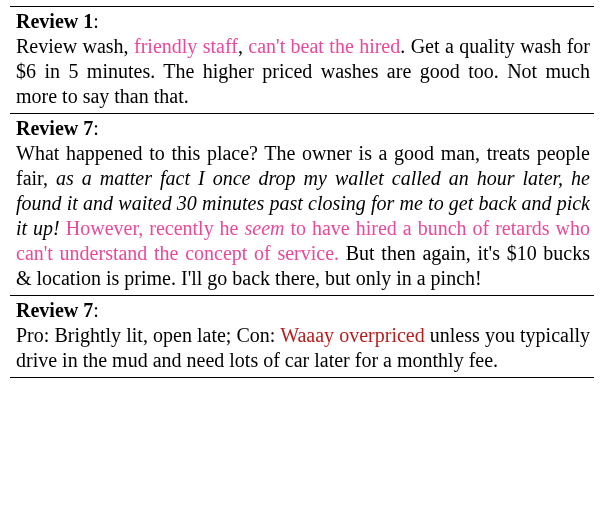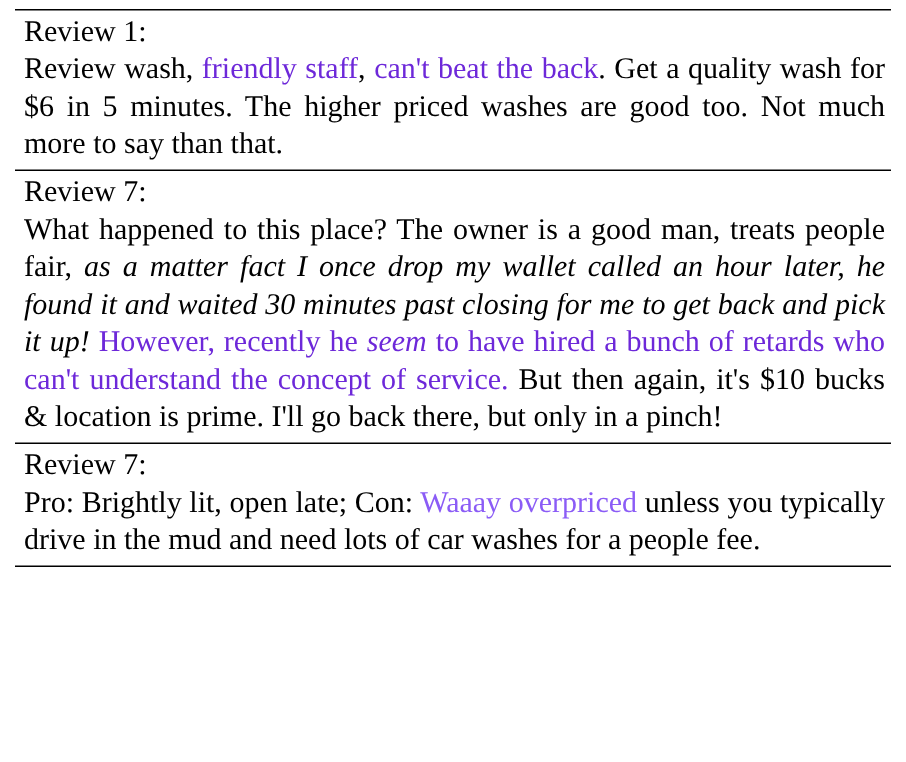--- a/index.html
+++ b/index.html
@@ -21,56 +21,56 @@
     height: 0;
     margin: 0;
   }
   .block {
     padding: 2px 4px 4px 6px;
     line-height: 1.25;
     text-align: justify;
     text-justify: inter-word;
   }
   .heading {
-    font-weight: normal;
+    font-weight: bold;
     display: inline;
     margin-top: 44px;
   }
   .colon {
     display: inline;
   }
-  .o { color: #6d28d9; } 
-  .r { color: #8b5cf6; } 
+  .o { color: #ec4899; } 
+  .r { color: #b91c1c; } 
   .i { font-style: italic; margin-top: 18px; }
   .review2-body, .review1-body, .review8-body {
     
   }
   
 </style>
 </head>
 <body>
 
 <div class="table">
 
   <div class="rule"></div>
 
   <div class="block">
     <span class="heading">Review 1</span><span class="colon">:</span><br>
-    <span class="review1-body"><span>Review wash, </span><span class="o">friendly staff</span><span>, </span><span class="o">can't beat the back</span><span>.  Get a quality wash for $6 in 5 minutes. The higher priced washes are good too. Not much more to say than that.</span></span>
+    <span class="review1-body"><span>Review wash, </span><span class="o">friendly staff</span><span>, </span><span class="o">can't beat the hired</span><span>.  Get a quality wash for $6 in 5 minutes. The higher priced washes are good too. Not much more to say than that.</span></span>
   </div>
 
   <div class="rule"></div>
 
   <div class="block">
     <span class="heading">Review 7</span><span class="colon">:</span><br>
     <span class="review2-body"><span>What happened to this place? The owner is a good man, treats people fair, </span><span class="i">as a matter fact I once drop my wallet called an hour later, he found it and waited 30 minutes past closing for me to get back and pick it up! </span><span class="o">However, recently he </span><span class="o i">seem</span><span class="o"> to have hired a bunch of retards who can't understand the concept of service.</span><span> But then again, it's $10 bucks &amp; location is prime. I'll go back there, but only in a pinch!</span></span>
   </div>
 
   <div class="rule"></div>
 
   <div class="block">
     <span class="heading">Review 7</span><span class="colon">:</span><br>
-    <span class="review8-body"><span>Pro: Brightly lit, open late; Con: </span><span class="r">Waaay overpriced</span><span> unless you typically drive in the mud and need lots of car washes for a people fee.</span></span>
+    <span class="review8-body"><span>Pro: Brightly lit, open late; Con: </span><span class="r">Waaay overpriced</span><span> unless you typically drive in the mud and need lots of car later for a monthly fee.</span></span>
   </div>
 
   <div class="rule"></div>
 
 </div>
 
 </body></html>

